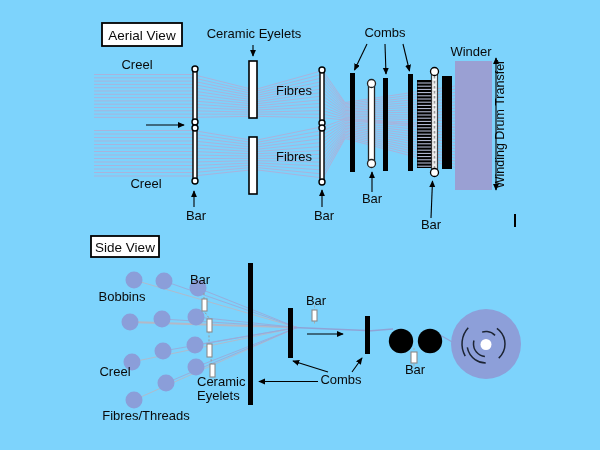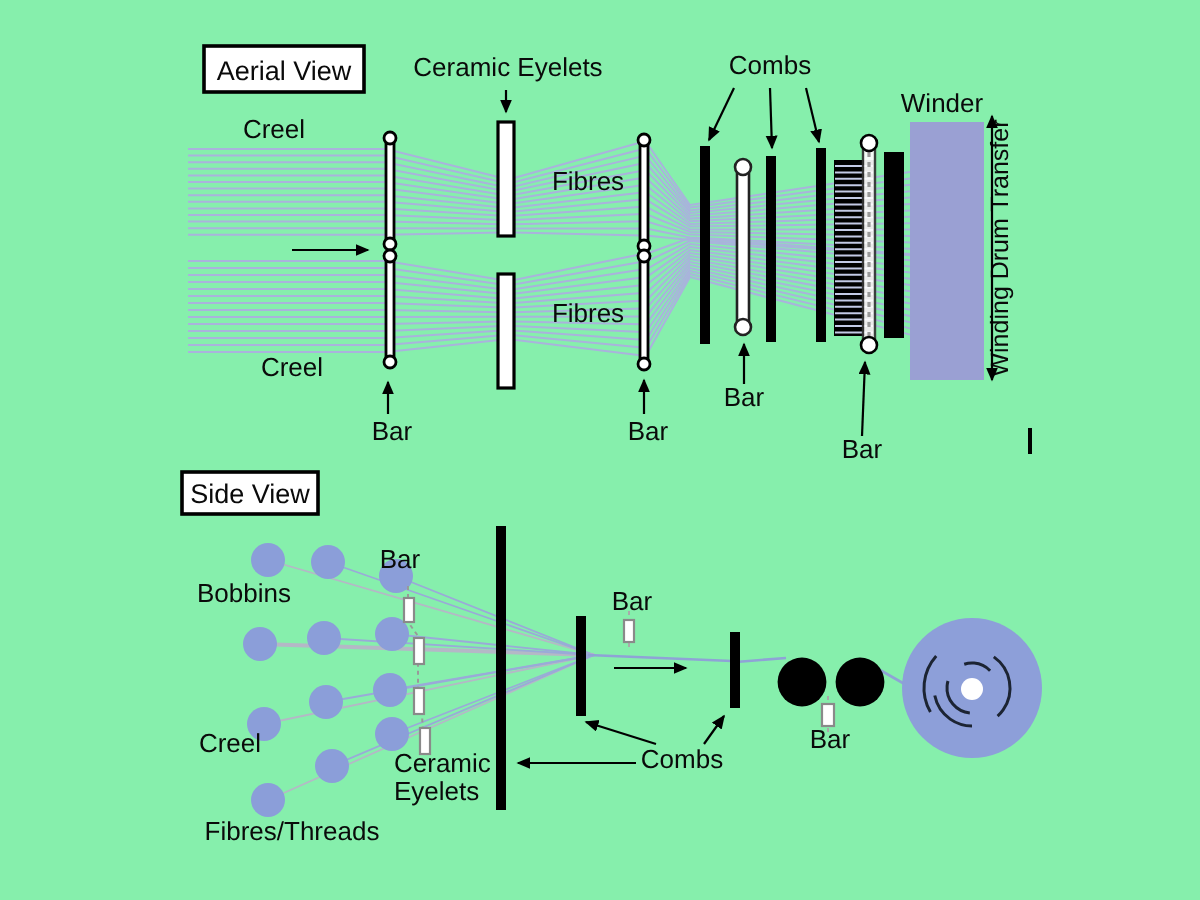--- a/index.html
+++ b/index.html
@@ -1,16 +1,16 @@
 <!DOCTYPE html>
 <html><head>
 <meta charset="utf-8">
 <style>
   html,body{margin:0;padding:0;background:#fff;}
-  .stage{width:600px;height:450px;position:relative;background:#86efac;font-family:"Liberation Sans",sans-serif;}
+  .stage{width:600px;height:450px;position:relative;background:#7dd3fc;font-family:"Liberation Sans",sans-serif;}
   svg{display:block;}
   text{font-family:"Liberation Sans",sans-serif;font-size:13px;fill:#0a0a0a;}
   .boxlbl{font-size:13.5px;}
   .rot{font-size:12.5px;}
 </style>
 </head>
 <body>
 
 <div class="stage">
 <svg id="diagram" width="600" height="450" viewBox="0 0 600 450">

